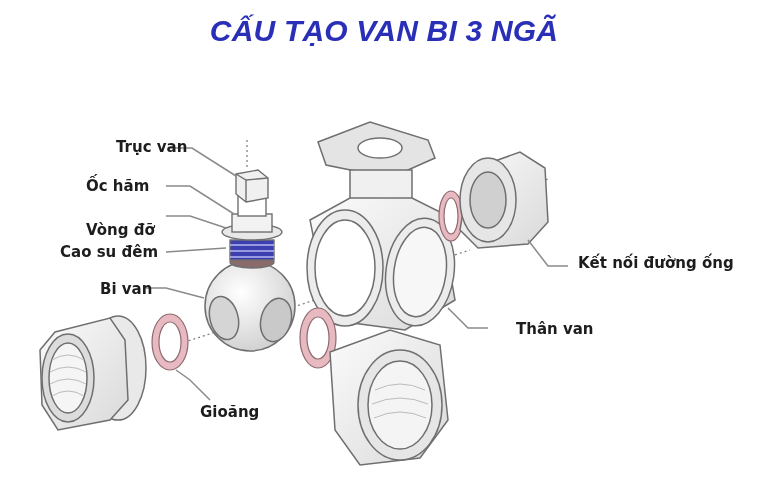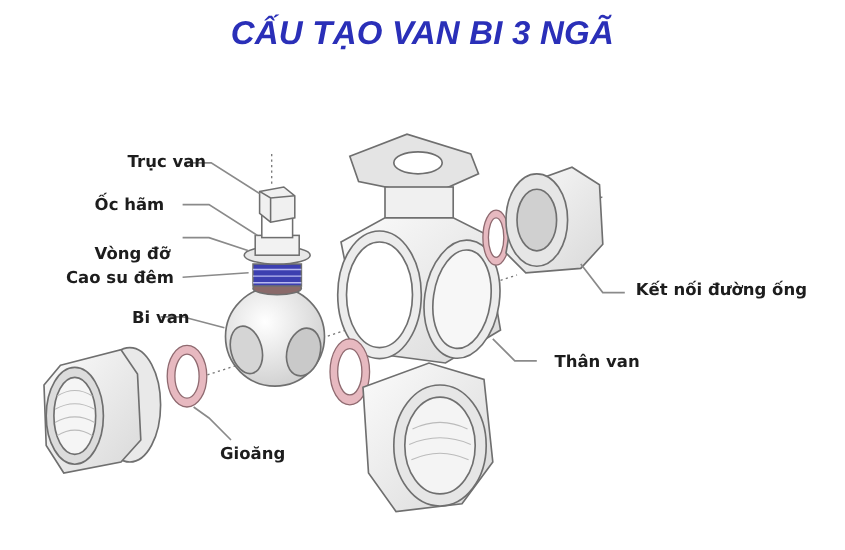--- a/index.html
+++ b/index.html
@@ -111,16 +111,16 @@
     <polyline points="210,400 190,380 176,370"></polyline>
     <polyline points="568,266 548,266 528,240"></polyline>
     <polyline points="488,328 468,328 448,308"></polyline>
   </g>
 </svg>
 
 <div class="lbl" style="left:86px;top:138px;margin-left:30px;">Trục van</div>
 <div class="lbl" style="left:86px;top:177px;">Ốc hãm</div>
 <div class="lbl" style="left:86px;top:207px;margin-top:14px;">Vòng đỡ</div>
 <div class="lbl" style="left:60px;top:243px;">Cao su đêm</div>
-<div class="lbl" style="left:120px;top:280px;">Bi van</div>
+<div class="lbl" style="left:100px;top:280px;">Bi van</div>
 <div class="lbl" style="left:578px;top:254px;">Kết nối đường ống</div>
-<div class="lbl" style="left:504px;top:320px;">Thân van</div>
+<div class="lbl" style="left:516px;top:320px;">Thân van</div>
 <div class="lbl" style="left:200px;top:403px;">Gioăng</div>
 
 </body></html>

